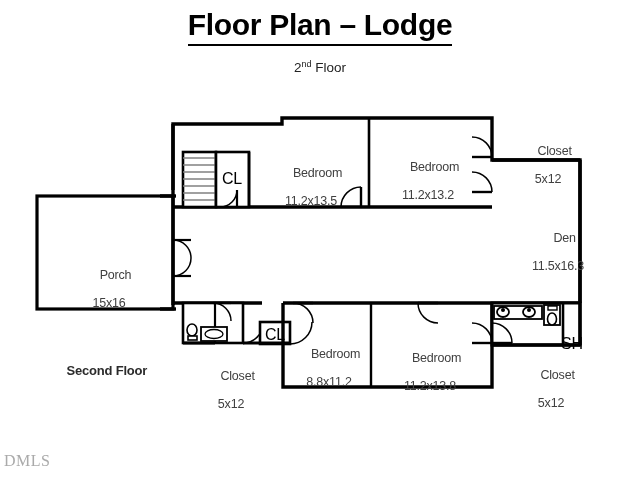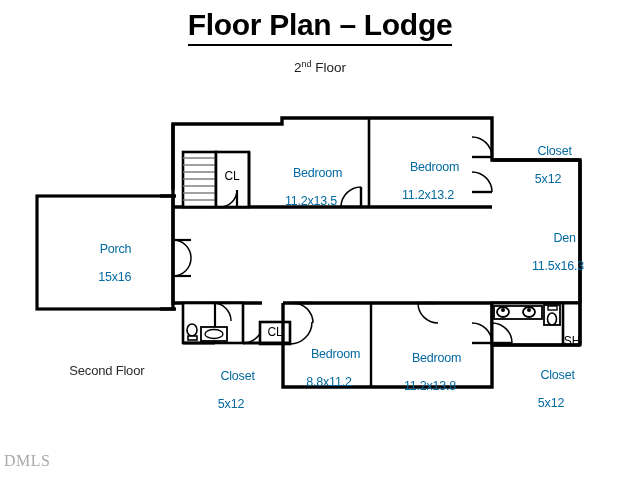--- a/index.html
+++ b/index.html
@@ -59,31 +59,31 @@
   #plan-svg {
     position: absolute;
     top: 0;
     left: 0;
     width: 640px;
     height: 480px;
   }
   
   .lbl {
     position: absolute;
-    color: #0369a1;
+    color: #404040;
     font-family: "Liberation Sans", sans-serif;
     font-size: 12.5px;
     line-height: 1.12;
     text-align: center;
     white-space: pre;
     letter-spacing: -0.2px;
   }
   .lbl .l2 { display: block; }
   .lbl-cl {
-    font-size: 12px;
+    font-size: 16px;
     color: #000000;
   }
   .lbl-area {
     font-size: 13px;
     color: #2b2b2b;
     line-height: 1.2;
   }
   .watermark {
     position: absolute;
     left: 4px;
@@ -250,21 +250,21 @@
     </g>
 
     <g>
       <line x1="580" y1="160" x2="580" y2="345" stroke="#000000" stroke-width="3.4"></line>
       <line x1="492" y1="160" x2="580" y2="160" stroke="#000000" stroke-width="3.4"></line>
       <line x1="492" y1="345" x2="580" y2="345" stroke="#000000" stroke-width="3.4"></line>
     </g>
 
   </svg>
 
-  <div class="lbl" style="left:109px; top:228px; transform:translateX(-50%);text-align:right;">
+  <div class="lbl" style="left:109px; top:254px; transform:translateX(-50%);">
     <span>Porch</span>
     <span class="l2">15x16</span>
   </div>
 
   <div class="lbl" style="left:311px; top:152px; transform:translateX(-50%);">
     <span>Bedroom</span>
     <span class="l2">11.2x13.5</span>
   </div>
 
   <div class="lbl" style="left:428px; top:146px; transform:translateX(-50%);">
@@ -299,19 +299,19 @@
 
   <div class="lbl" style="left:551px; top:354px; transform:translateX(-50%);">
     <span>Closet</span>
     <span class="l2">5x12</span>
   </div>
 
   <div class="lbl lbl-cl" style="left:232px; top:170px; transform:translateX(-50%);">CL</div>
   <div class="lbl lbl-cl" style="left:275px; top:326px; transform:translateX(-50%);">CL</div>
   <div class="lbl lbl-cl" style="left:572px; top:335px; transform:translateX(-50%);">SH</div>
 
-  <div class="lbl lbl-area" style="left:100px; top:347px; transform:translateX(-50%);">
+  <div class="lbl lbl-area" style="left:100px; top:347px; transform:translateX(-50%);font-weight:bold;">
     <span>Second Floor</span>
   </div>
 
   <div class="watermark">DMLS</div>
 
 </div>
 
 </body></html>

